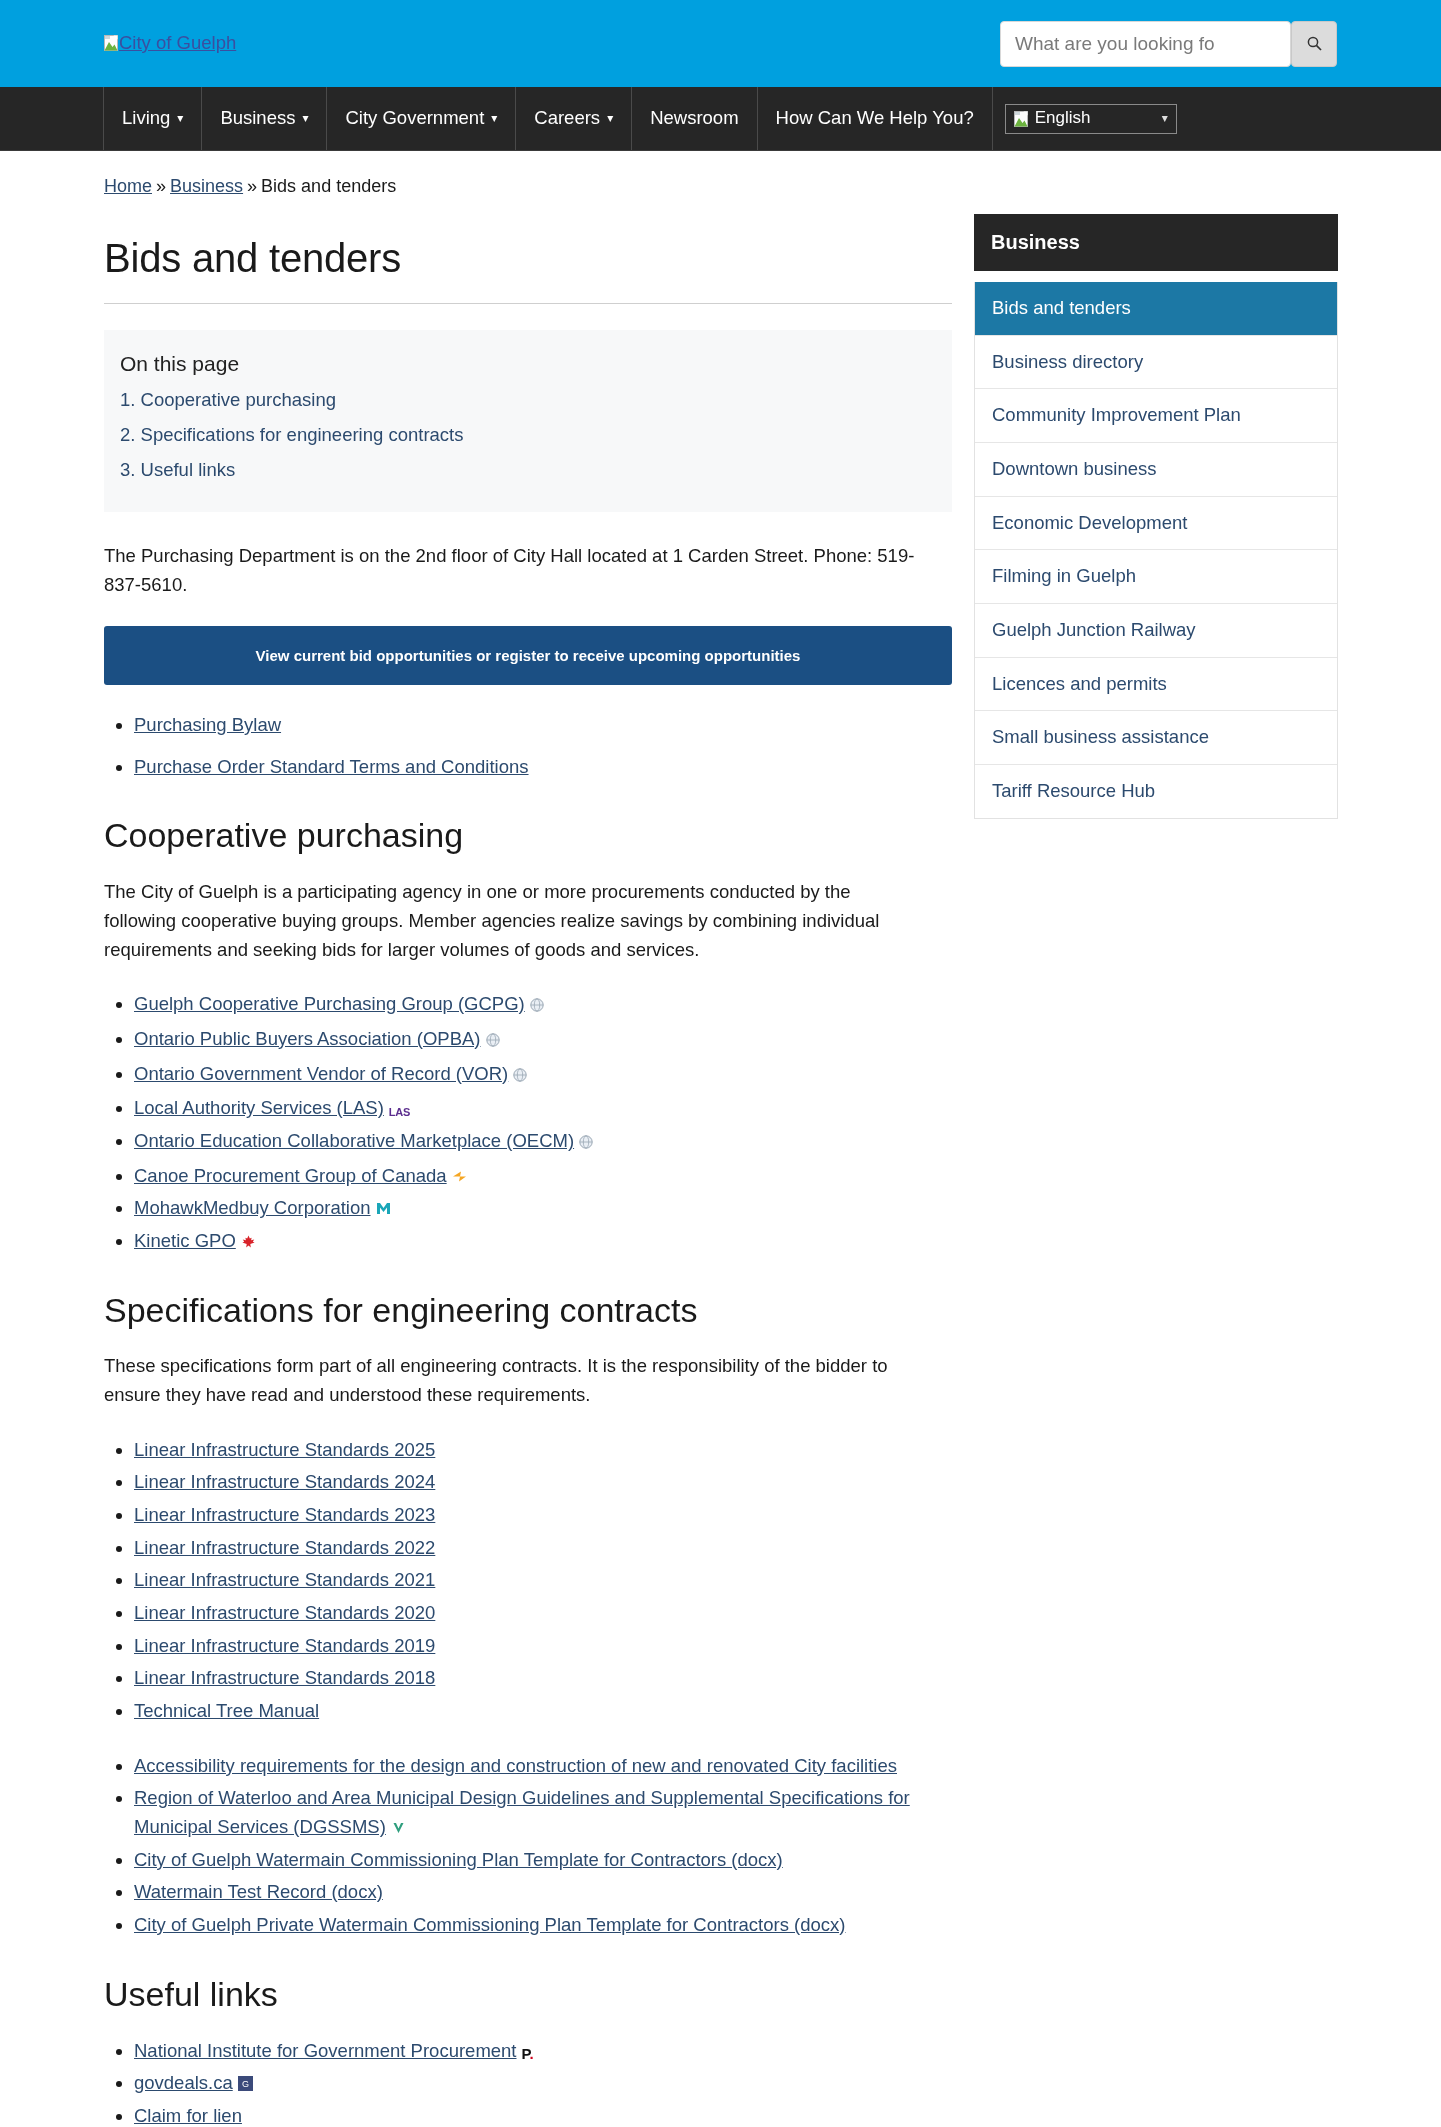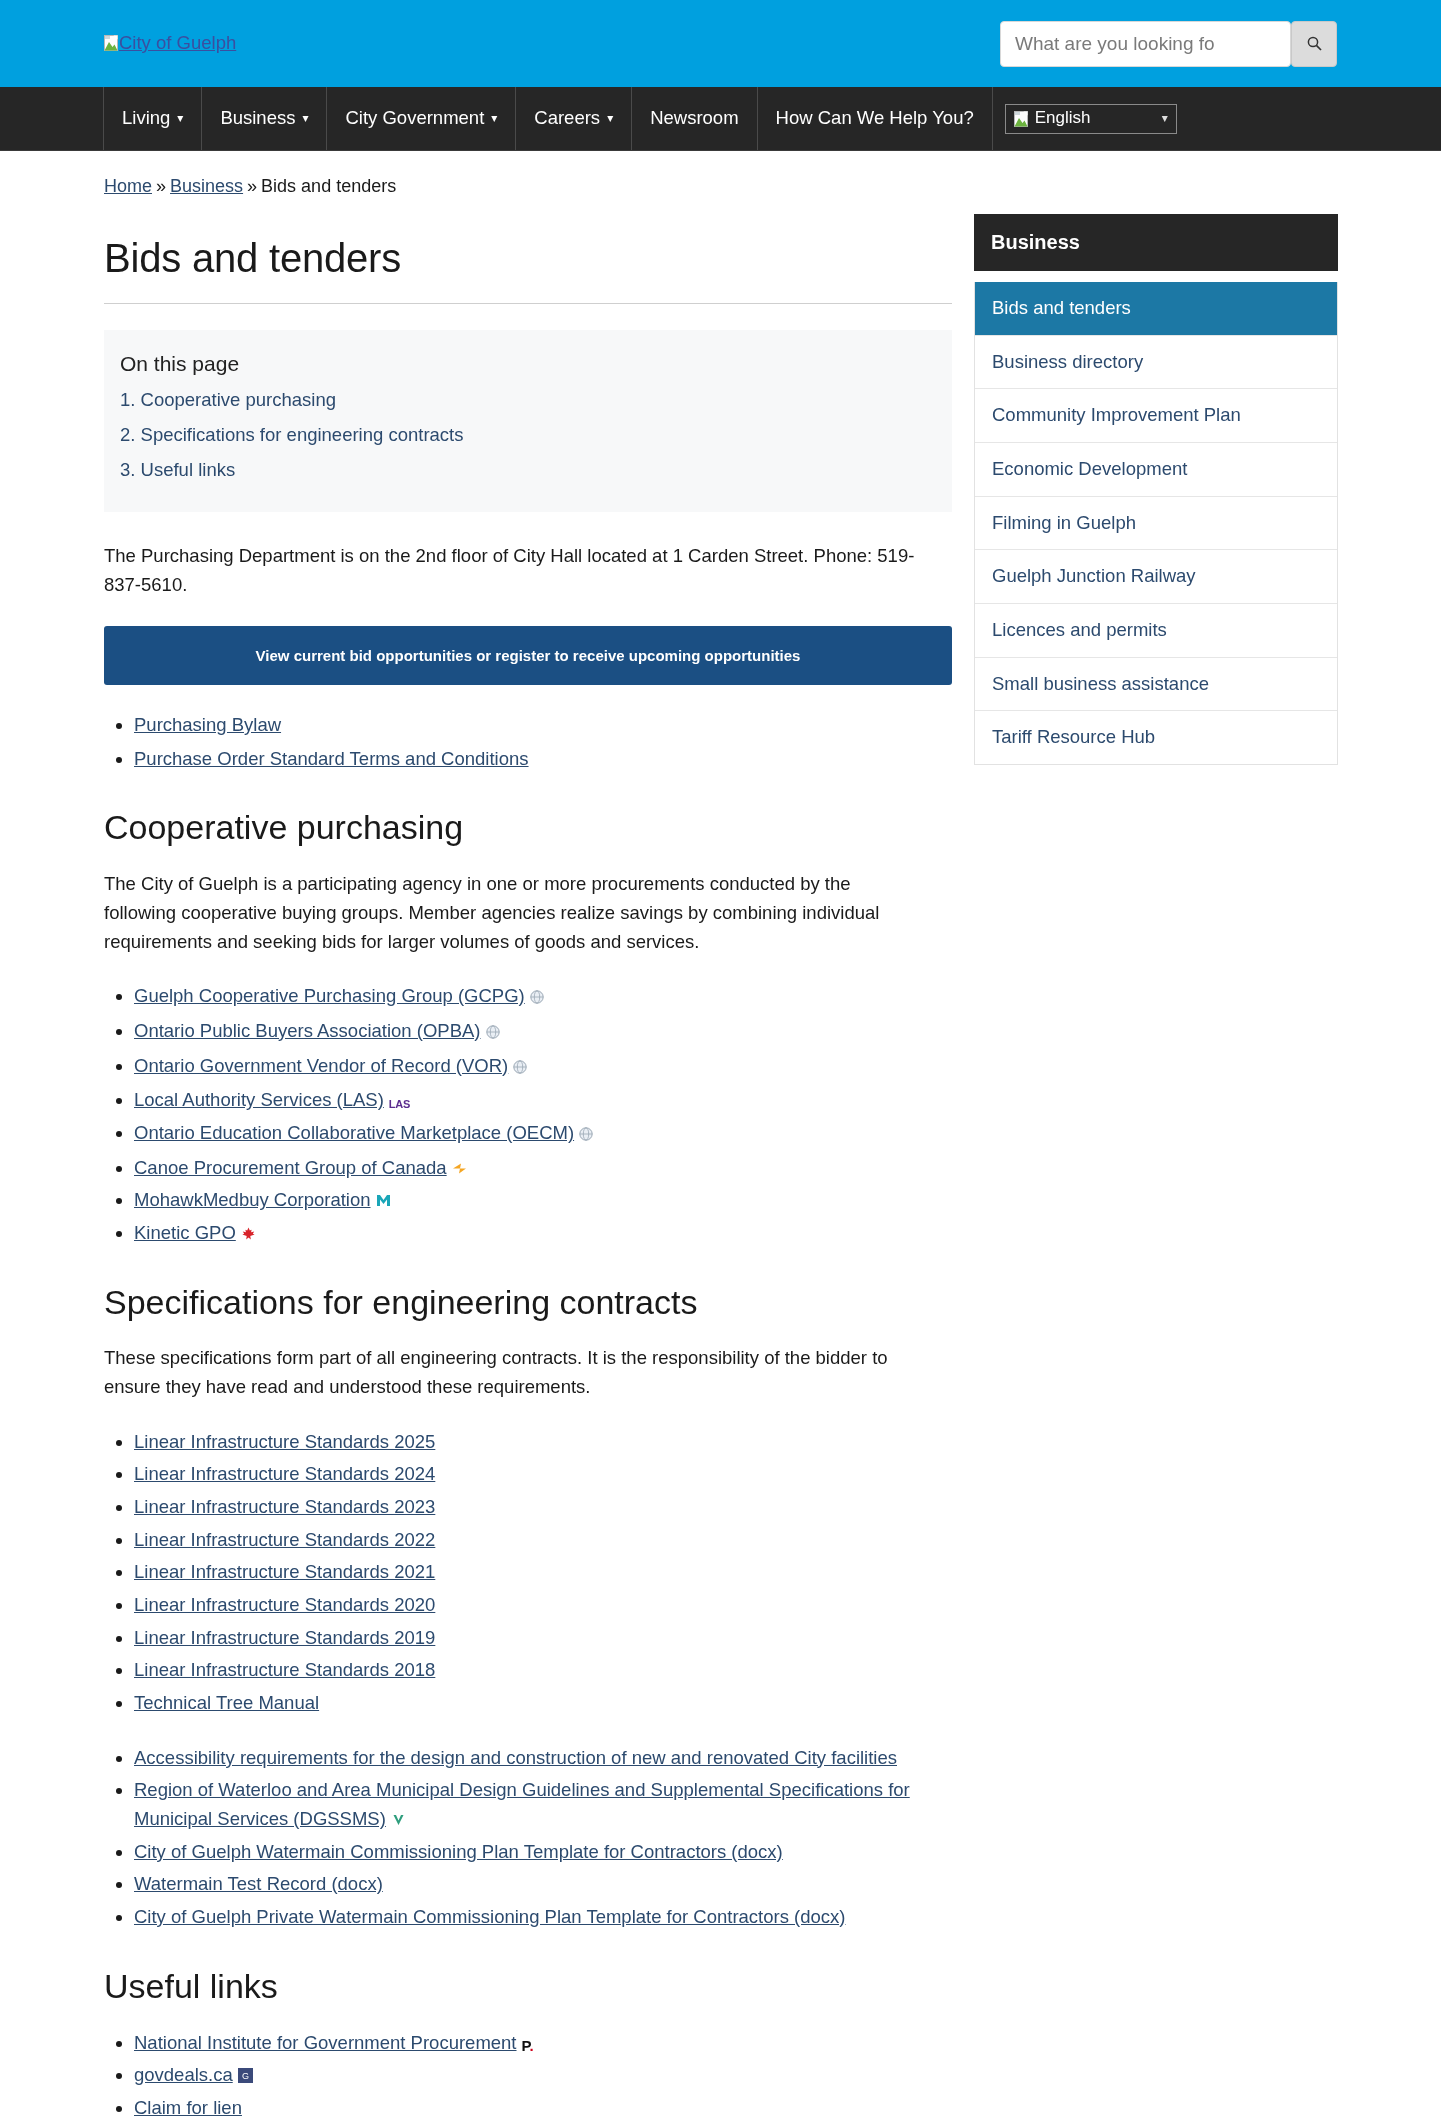--- a/index.html
+++ b/index.html
@@ -174,21 +174,21 @@
     width:100%;
     border:none;
     cursor:pointer;
     font-family:"Liberation Sans", sans-serif;
   }
 
   ul.link-list {
     margin:0 0 26px 0;
     padding-left:30px;
   }
-  ul.link-list li { margin:5px 0; font-size:18.5px; }
+  ul.link-list li { margin:13px 0; font-size:18.5px; }
   ul.link-list li a { color:#2c4a6e; text-decoration:underline; }
   ul.link-list.tight li { margin:4px 0; }
 
   h2.section-title {
     font-size:34px;
     font-weight:400;
     margin:34px 0 22px 0;
     line-height:1.2;
   }
 
@@ -394,20 +394,21 @@
         <li><a href="#">Claim for lien</a></li>
       </ul>
   </main>
 
   <aside class="side-col">
     <div class="side-head">Business</div>
     <nav class="side-nav" id="sidenav-host">
         <a href="#" class="side-nav-item active">Bids and tenders</a>
         <a href="#" class="side-nav-item">Business directory</a>
         <a href="#" class="side-nav-item">Community Improvement Plan</a>
+        <a href="#" class="side-nav-item">Downtown business</a>
         <a href="#" class="side-nav-item">Economic Development</a>
         <a href="#" class="side-nav-item">Filming in Guelph</a>
         <a href="#" class="side-nav-item">Guelph Junction Railway</a>
         <a href="#" class="side-nav-item">Licences and permits</a>
         <a href="#" class="side-nav-item">Small business assistance</a>
         <a href="#" class="side-nav-item">Tariff Resource Hub</a>
       </nav>
   </aside>
 </div>
 

